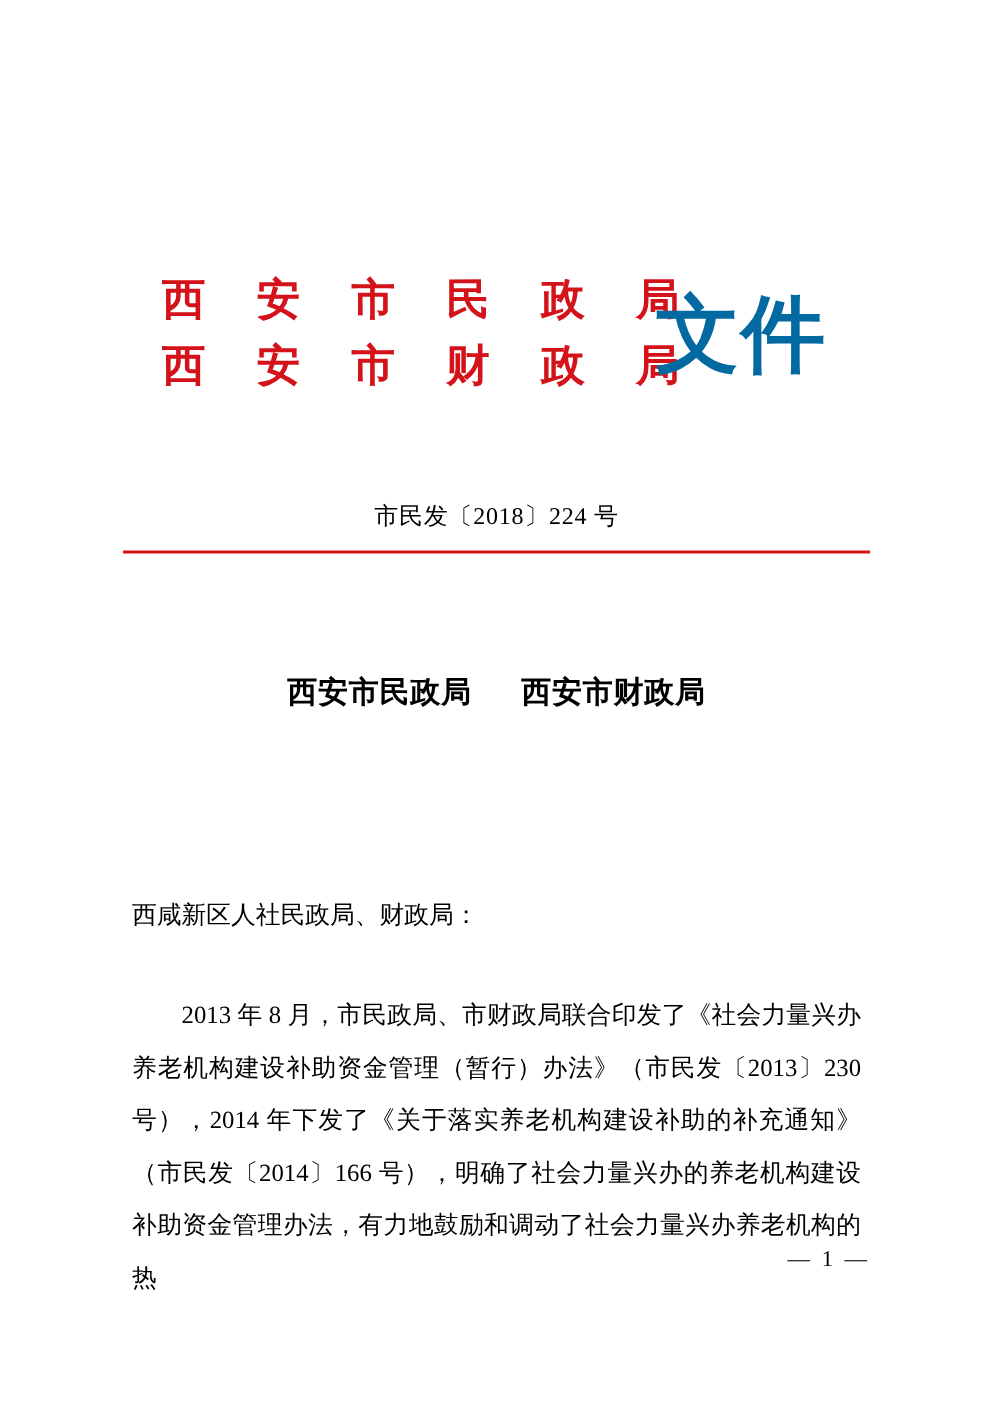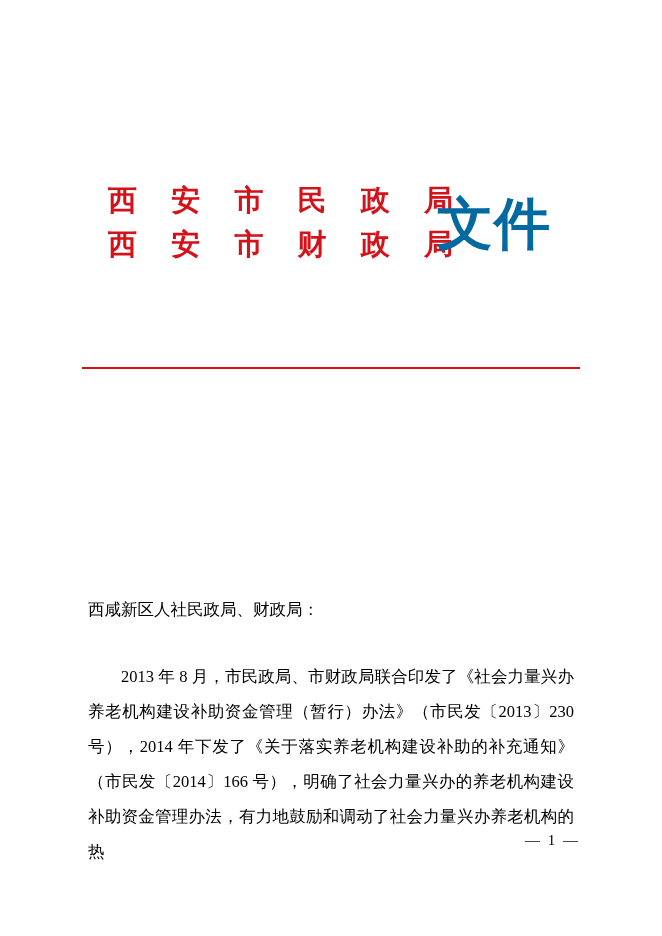--- a/index.html
+++ b/index.html
@@ -153,23 +153,29 @@
         <span>安</span>
         <span>市</span>
         <span>财</span>
         <span>政</span>
         <span>局</span>
       </div>
     </div>
     <div class="mast-wenjian">文件</div>
   </div>
 
+  <div class="docnum">市民发〔2018〕224 号</div>
   <div class="red-rule"></div>
 
   <div class="title-block">
+    <div class="title-line">
+      <span>西安市民政局</span>
+      <span class="gap"></span>
+      <span>西安市财政局</span>
+    </div>
   </div>
 
   <div class="body-block">
     <p class="para">西咸新区人社民政局、财政局：</p>
     <p class="para indent">2013 年 8 月，市民政局、市财政局联合印发了《社会力量兴办养老机构建设补助资金管理（暂行）办法》（市民发〔2013〕230 号），2014 年下发了《关于落实养老机构建设补助的补充通知》（市民发〔2014〕166 号），明确了社会力量兴办的养老机构建设补助资金管理办法，有力地鼓励和调动了社会力量兴办养老机构的热</p>
   </div>
 
   <div class="pagenum">— 1 —</div>
 
 </div>

